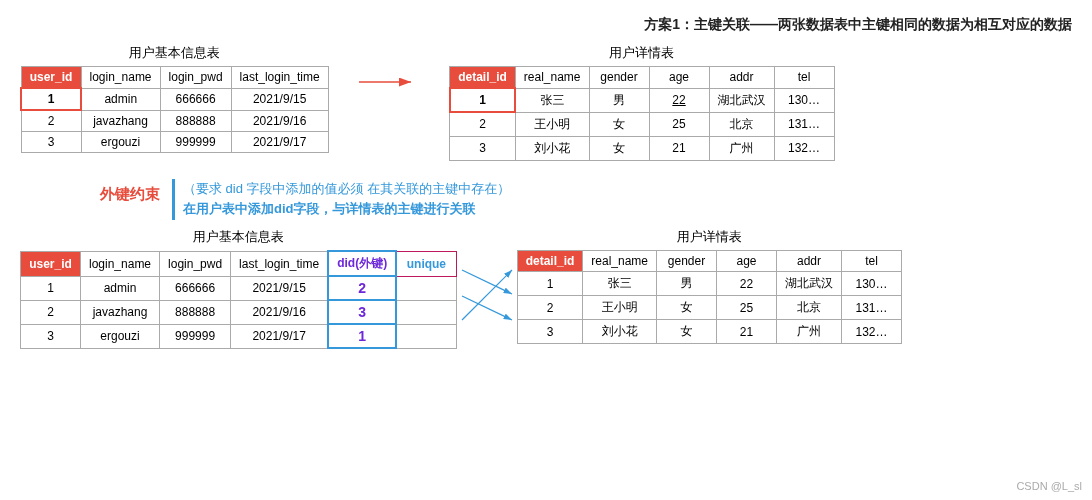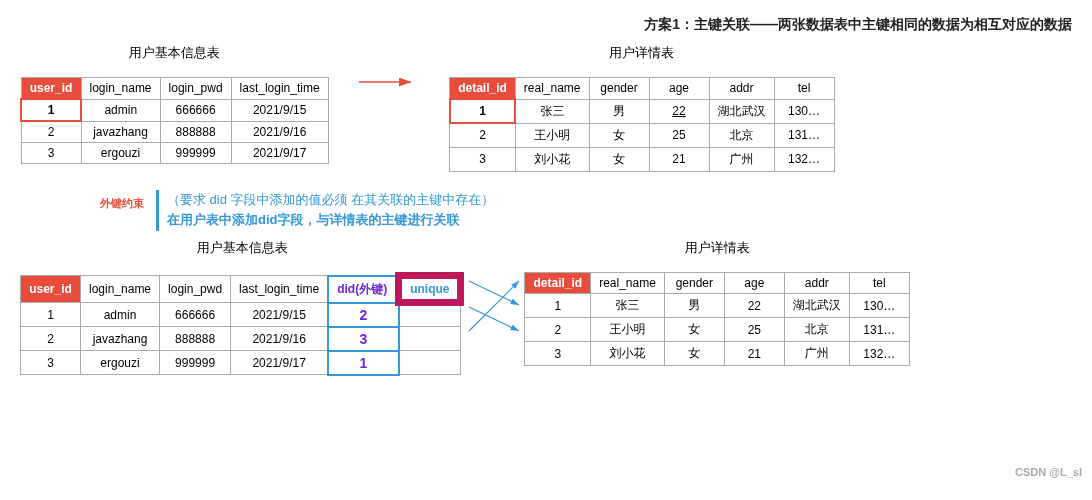--- a/index.html
+++ b/index.html
@@ -30,21 +30,20 @@
     .table-block { display: flex; flex-direction: column; align-items: center; }
     .table-caption {
       font-size: 13px;
       color: #000000;
       margin-bottom: 4px;
       font-weight: normal;
     }
     table {
       border-collapse: collapse;
       font-size: 12px;
-      margin-top: 11px;
     }
     td, th {
       border: 1px solid #aaa;
       padding: 3px 8px;
       text-align: center;
       min-width: 60px;
       white-space: nowrap;
     }
     th {
       background: #fff;
@@ -86,25 +85,24 @@
       color: #3498db;
       font-weight: bold;
     }
     .section2-tables {
       position: relative;
       margin-top: 4px;
     }
     
     .watermark {
       position: absolute;
-      bottom: 22px;
+      bottom: 8px;
       right: 10px;
       font-size: 11px;
       color: #aaa;
-      font-weight: bold;
     }
   </style>
 </head>
 <body>
 
 <div>
   <div class="section-title">方案1：主键关联——两张数据表中主键相同的数据为相互对应的数据</div>
 
   <div class="tables-row">
 
@@ -193,41 +191,41 @@
           </tr>
         </tbody>
       </table>
     </div>
   </div>
 </div>
 
 <div class="section2">
 
   <div style="display:flex; align-items:flex-start; margin: 10px 0 8px 80px;">
-    <div style="color:#e74c3c; font-weight:bold; font-size:11px; margin-right:12px; margin-top:6px;">外键约束</div>
+    <div style="color:#e74c3c; font-weight:bold; font-size:15px; margin-right:12px; margin-top:6px;">外键约束</div>
     <div class="annotation-box">
       <div>（要求 did 字段中添加的值必须 在其关联的主键中存在）</div>
       <div style="font-weight:bold;">在用户表中添加did字段，与详情表的主键进行关联</div>
     </div>
   </div>
 
   <div class="section2-tables" style="position:relative;">
     <div style="display:flex; align-items:flex-start; gap:0;">
 
       <div class="table-block" style="margin-right:0;">
         <div class="table-caption">用户基本信息表</div>
         <table>
           <thead>
             <tr>
               <th class="col-header-red">user_id</th>
               <th>login_name</th>
               <th>login_pwd</th>
               <th>last_login_time</th>
               <th class="did-cell">did(外键)</th>
-              <th class="unique-label" style="border:7px solid #be185d;">unique</th>
+              <th class="unique-label" style="border:1px solid #be185d;">unique</th>
             </tr>
           </thead>
           <tbody>
             <tr>
               <td>1</td>
               <td>admin</td>
               <td>666666</td>
               <td>2021/9/15</td>
               <td class="did-cell" style="font-weight:bold; font-size:14px;">2</td>
               <td></td>

